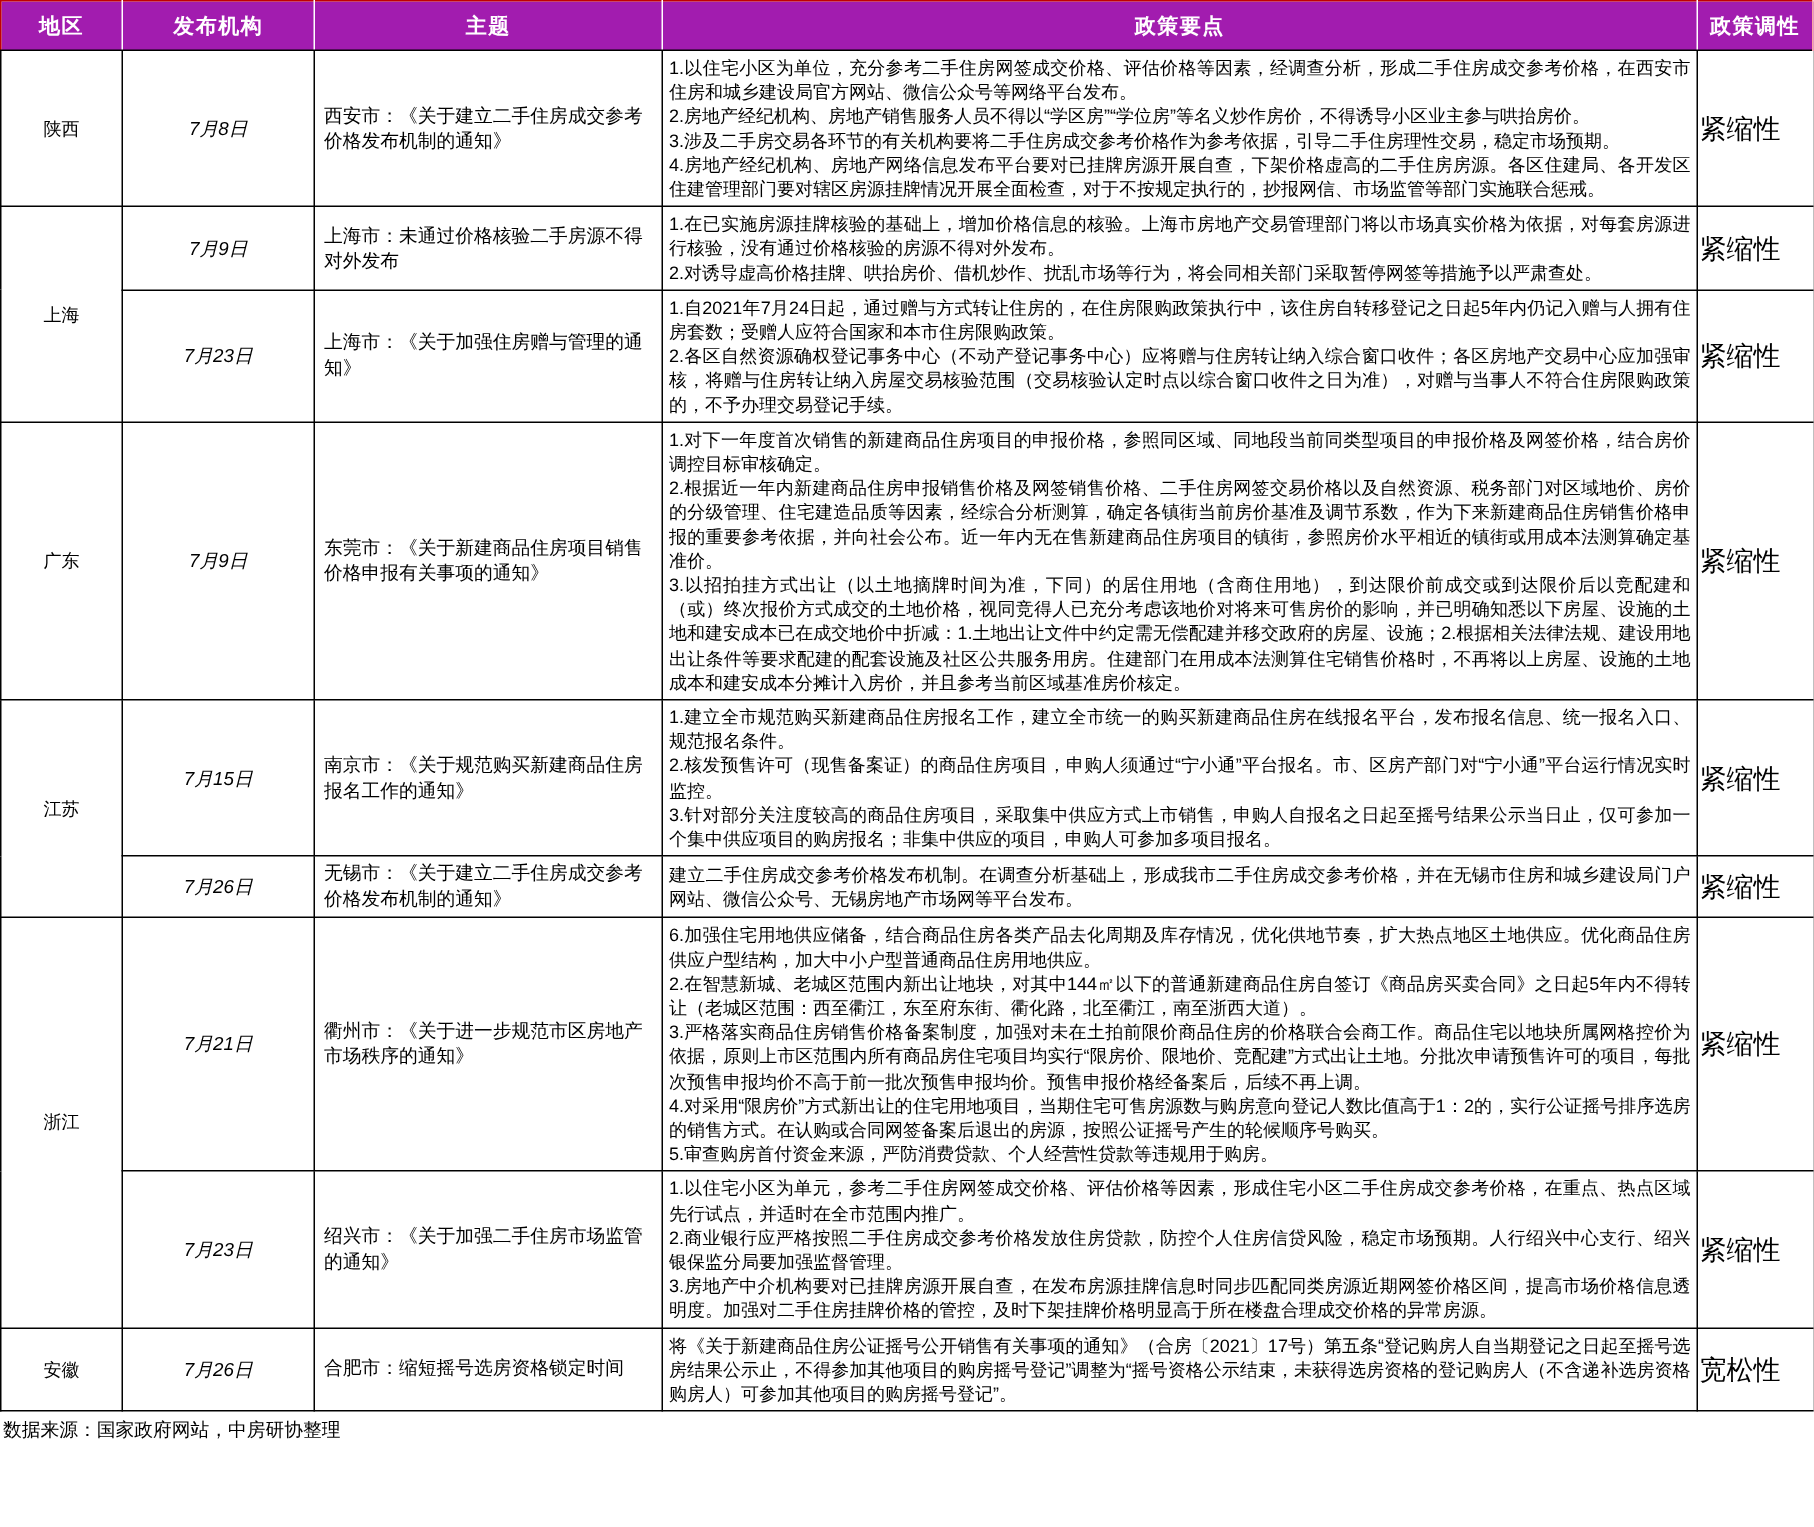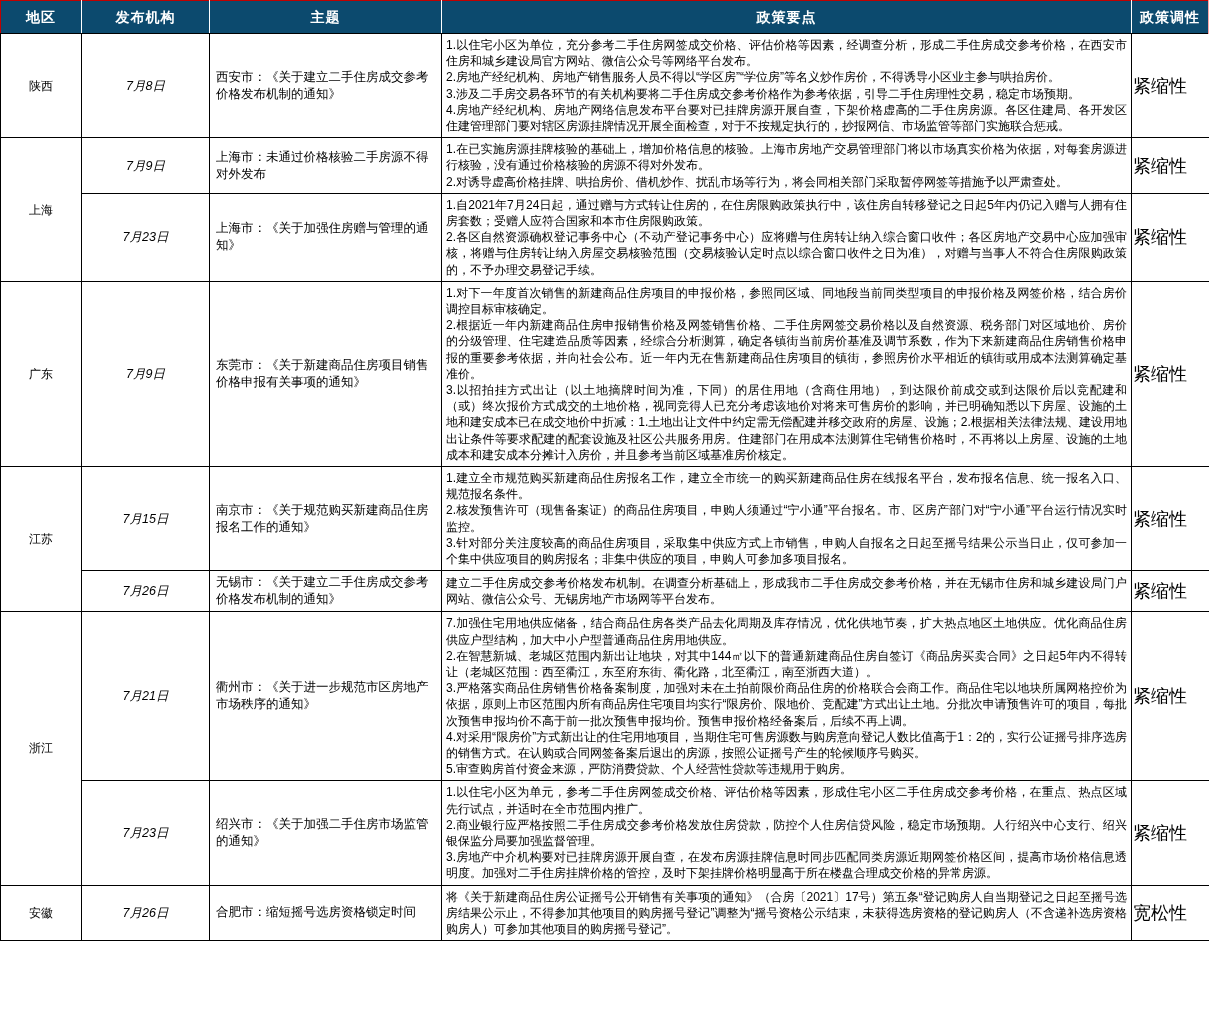--- a/index.html
+++ b/index.html
@@ -24,21 +24,21 @@
     table-layout: fixed;
     background: #ffffff;
   }
   table.policy-table th,
   table.policy-table td {
     border: 1px solid #000000;
     vertical-align: middle;
     box-sizing: border-box;
   }
   table.policy-table thead th {
-    background: #0c4a6e;
+    background: #a21caf;
     color: #ffffff;
     font-weight: bold;
     font-size: 14px;
     text-align: center;
     height: 33px;
     line-height: 17px;
     letter-spacing: 1px;
     border: 1px solid #ffffff;
     border-top: 1px solid #C00000;
     border-bottom: 1px solid #000000;
@@ -176,21 +176,21 @@
           <td class="points">
             <span class="ln">建立二手住房成交参考价格发布机制。在调查分析基础上，形成我市二手住房成交参考价格，并在无锡市住房和城乡建设局门户网站、微信公众号、无锡房地产市场网等平台发布。</span>
           </td>
           <td class="tone">紧缩性</td>
         </tr>
         <tr>
           <td class="region" rowspan="2">浙江</td>
           <td class="date">7月21日</td>
           <td class="topic">衢州市：《关于进一步规范市区房地产市场秩序的通知》</td>
           <td class="points">
-            <span class="ln">7.加强住宅用地供应储备，结合商品住房各类产品去化周期及库存情况，优化供地节奏，扩大热点地区土地供应。优化商品住房供应户型结构，加大中小户型普通商品住房用地供应。</span>
+            <span class="ln">6.加强住宅用地供应储备，结合商品住房各类产品去化周期及库存情况，优化供地节奏，扩大热点地区土地供应。优化商品住房供应户型结构，加大中小户型普通商品住房用地供应。</span>
             <span class="ln">2.在智慧新城、老城区范围内新出让地块，对其中144㎡以下的普通新建商品住房自签订《商品房买卖合同》之日起5年内不得转让（老城区范围：西至衢江，东至府东街、衢化路，北至衢江，南至浙西大道）。</span>
             <span class="ln">3.严格落实商品住房销售价格备案制度，加强对未在土拍前限价商品住房的价格联合会商工作。商品住宅以地块所属网格控价为依据，原则上市区范围内所有商品房住宅项目均实行“限房价、限地价、竞配建”方式出让土地。分批次申请预售许可的项目，每批次预售申报均价不高于前一批次预售申报均价。预售申报价格经备案后，后续不再上调。</span>
             <span class="ln">4.对采用“限房价”方式新出让的住宅用地项目，当期住宅可售房源数与购房意向登记人数比值高于1：2的，实行公证摇号排序选房的销售方式。在认购或合同网签备案后退出的房源，按照公证摇号产生的轮候顺序号购买。</span>
             <span class="ln">5.审查购房首付资金来源，严防消费贷款、个人经营性贷款等违规用于购房。</span>
           </td>
           <td class="tone">紧缩性</td>
         </tr>
         <tr>
           <td class="date">7月23日</td>
           <td class="topic">绍兴市：《关于加强二手住房市场监管的通知》</td>
@@ -206,14 +206,15 @@
           <td class="date">7月26日</td>
           <td class="topic">合肥市：缩短摇号选房资格锁定时间</td>
           <td class="points">
             <span class="ln">将《关于新建商品住房公证摇号公开销售有关事项的通知》（合房〔2021〕17号）第五条“登记购房人自当期登记之日起至摇号选房结果公示止，不得参加其他项目的购房摇号登记”调整为“摇号资格公示结束，未获得选房资格的登记购房人（不含递补选房资格购房人）可参加其他项目的购房摇号登记”。</span>
           </td>
           <td class="tone">宽松性</td>
         </tr>
       </tbody>
   </table>
 
+  <div class="source-note">数据来源：国家政府网站，中房研协整理</div>
 
 </div>
 
 </body></html>

